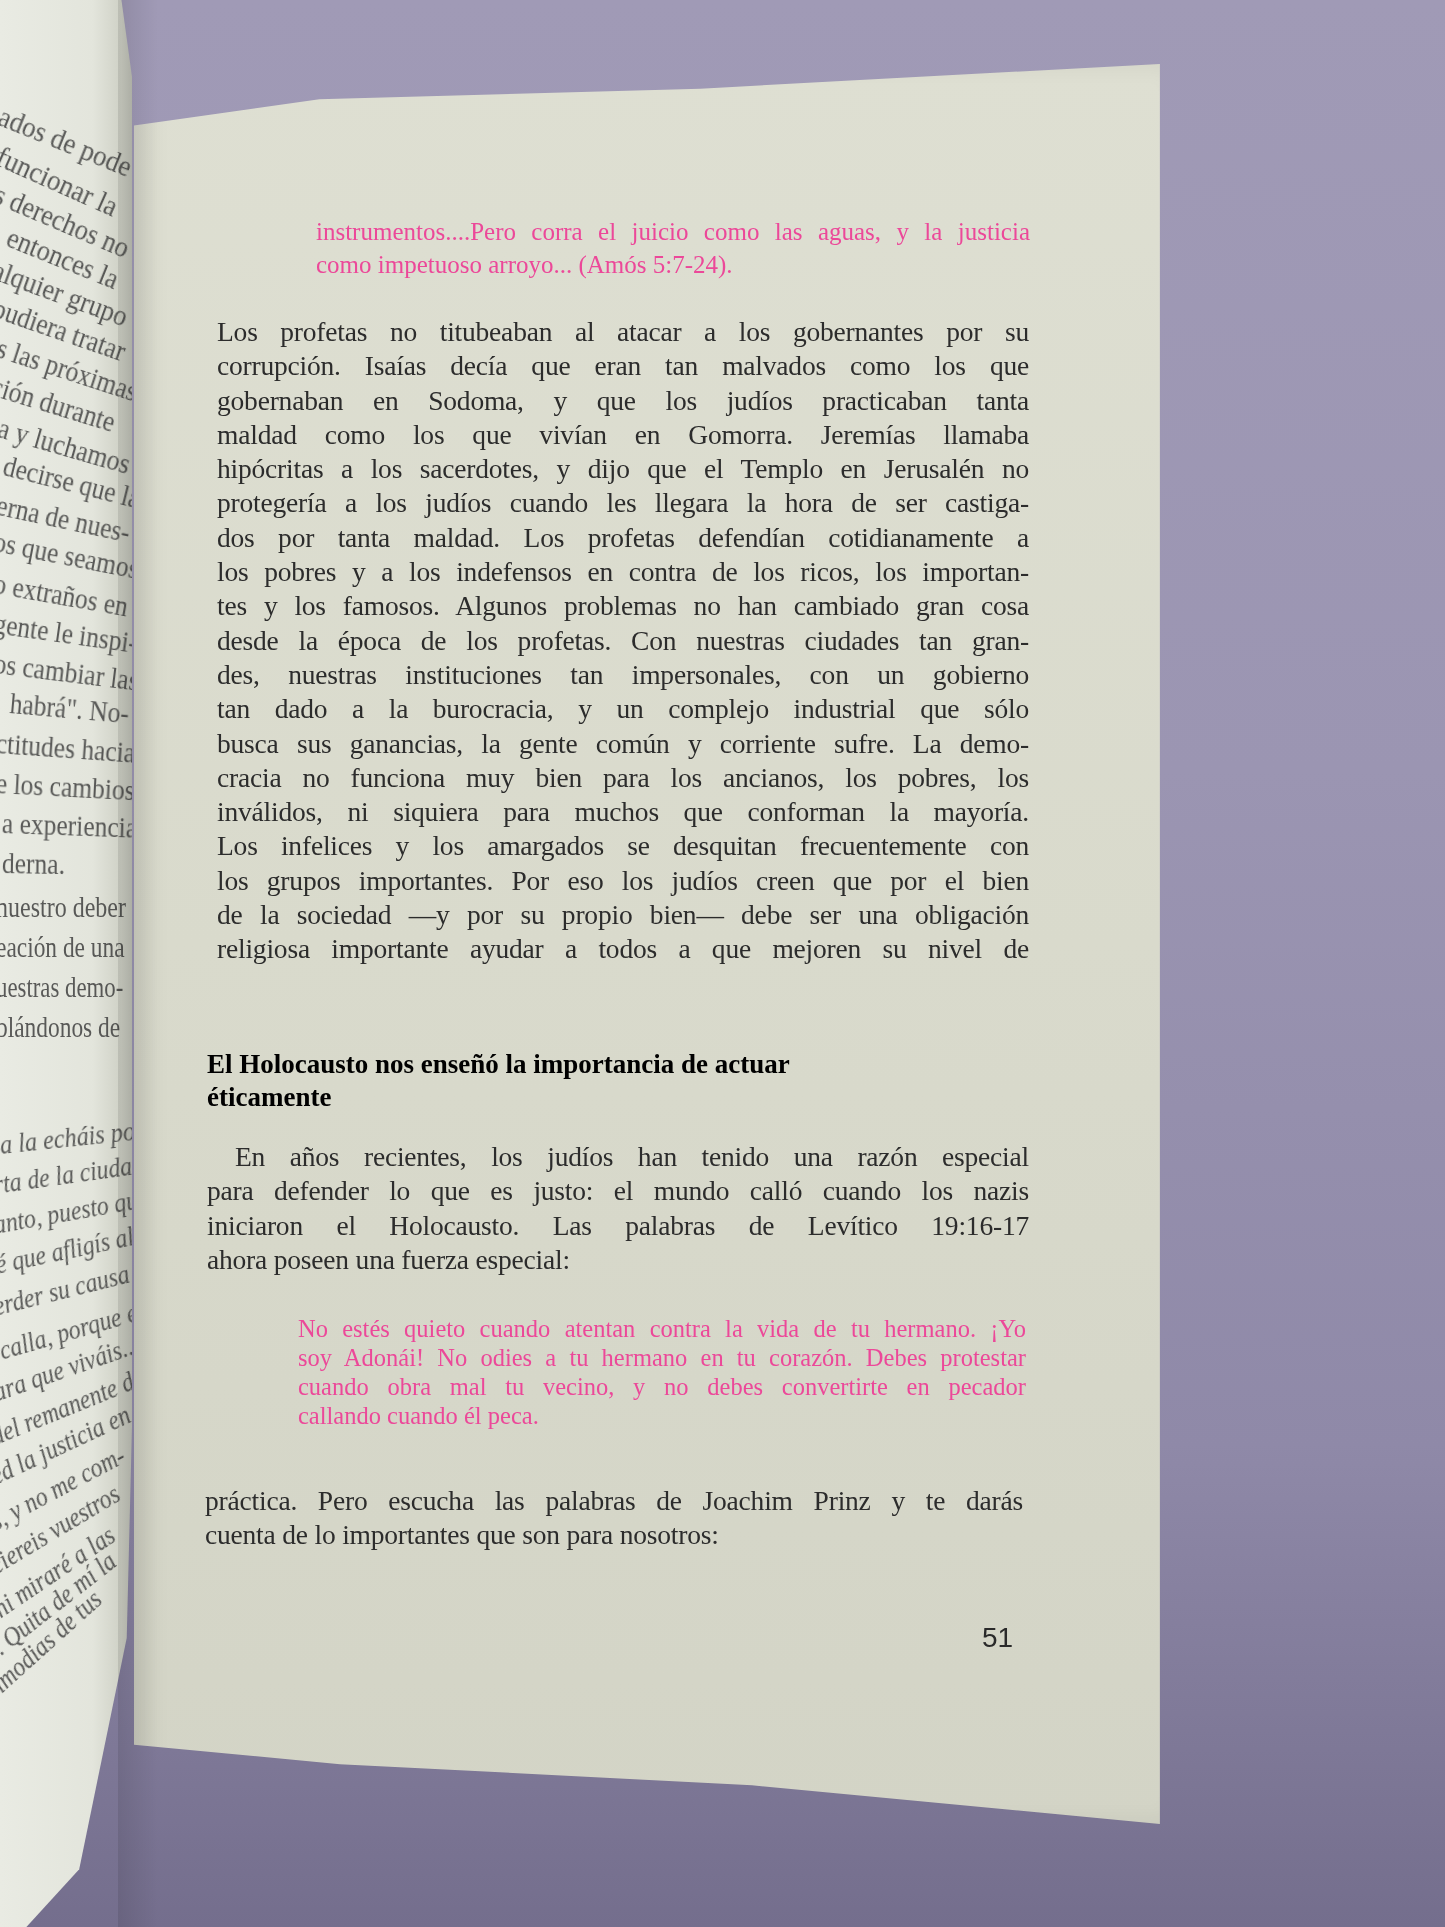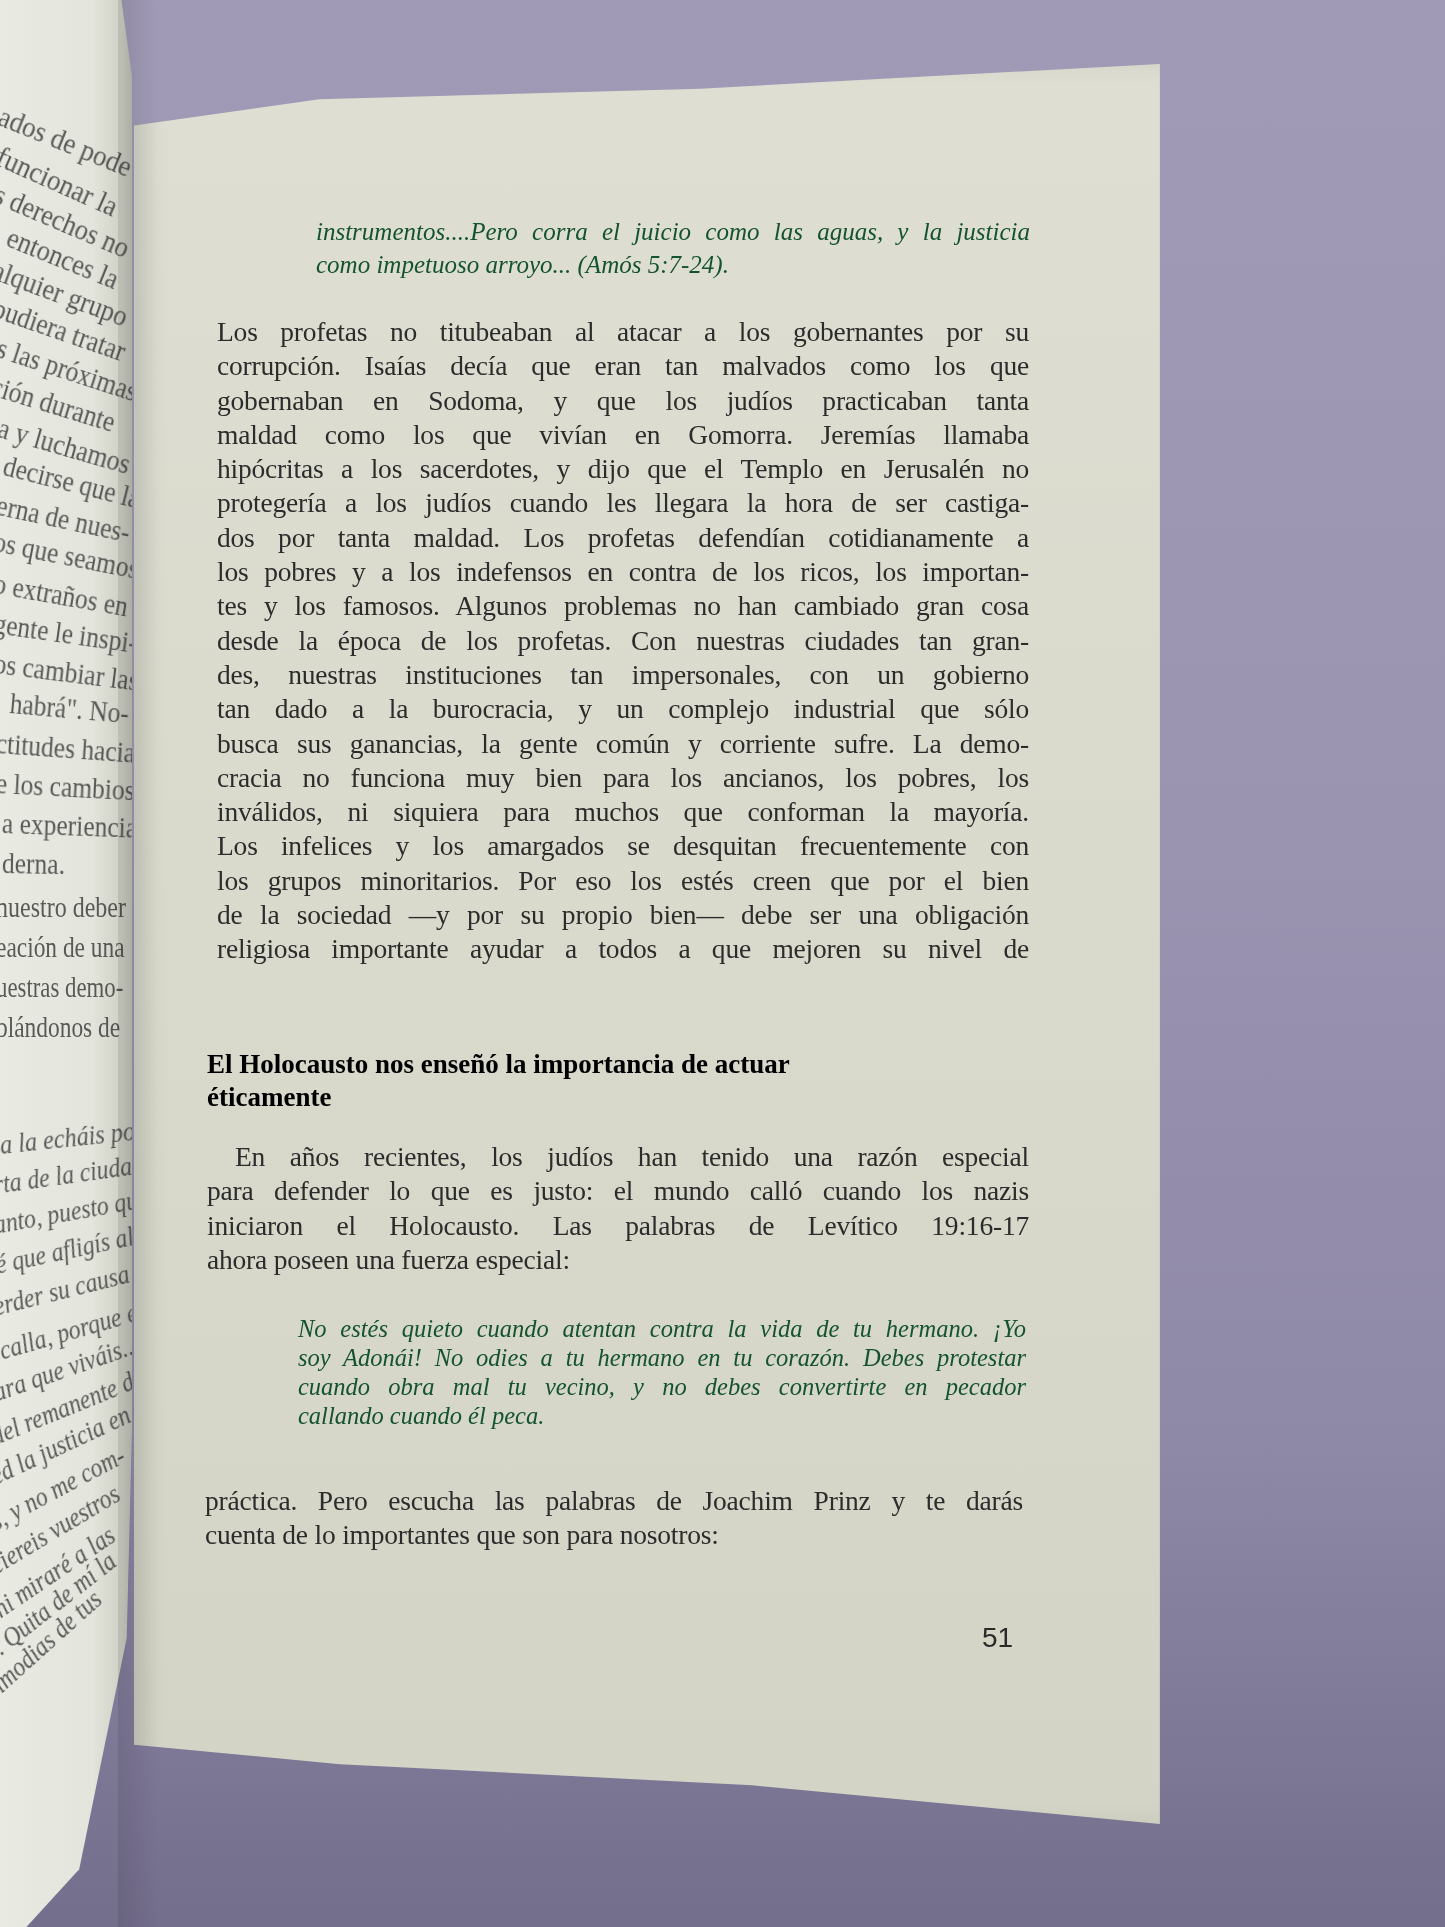--- a/index.html
+++ b/index.html
@@ -25,22 +25,22 @@
     background: linear-gradient(180deg, #dedfd2 0%, #d9dacc 50%, #d3d4c6 100%);
     clip-path: polygon(0 3.5%, 18% 2%, 55% 1.4%, 99.6% 0%, 99.6% 100%, 60% 97.8%, 20% 96.6%, 0 95.5%);
     box-shadow: inset 14px 0 24px rgba(0,0,0,.07);
   }
   .gutter-shadow {
     position:absolute; left:118px; top:0; width:40px; height:1927px;
     background: linear-gradient(90deg, rgba(0,0,0,.10), rgba(0,0,0,0));
   }
   .content { position:absolute; left:0; top:0; width:1445px; height:1927px; color:#2b2b2b; }
   .quote-it {
-    position:absolute; font-style:italic; font-size:25px; line-height:33px;
-    color:#14532d; text-align:justify;
+    position:absolute; font-size:25px; line-height:33px;
+    color:#ec4899; text-align:justify;
   }
   .body-p {
     position:absolute; font-size:27.5px; line-height:34.3px; text-align:justify;
     color:#2c2c2c; letter-spacing:-0.2px;
   }
   .body-p span.line { display:block; text-align:justify; text-align-last:justify; white-space:nowrap; }
   .body-p span.line.last { text-align-last:left; }
   .heading {
     position:absolute; font-weight:bold; font-size:27px; line-height:33px; color:#000000;
   }
@@ -118,21 +118,21 @@
     <span class="line">dos por tanta maldad. Los profetas defendían cotidianamente a</span>
     <span class="line">los pobres y a los indefensos en contra de los ricos, los importan-</span>
     <span class="line">tes y los famosos. Algunos problemas no han cambiado gran cosa</span>
     <span class="line">desde la época de los profetas. Con nuestras ciudades tan gran-</span>
     <span class="line">des, nuestras instituciones tan impersonales, con un gobierno</span>
     <span class="line">tan dado a la burocracia, y un complejo industrial que sólo</span>
     <span class="line">busca sus ganancias, la gente común y corriente sufre. La demo-</span>
     <span class="line">cracia no funciona muy bien para los ancianos, los pobres, los</span>
     <span class="line">inválidos, ni siquiera para muchos que conforman la mayoría.</span>
     <span class="line">Los infelices y los amargados se desquitan frecuentemente con</span>
-    <span class="line">los grupos minoritarios. Por eso los estés creen que por el bien</span>
+    <span class="line">los grupos importantes. Por eso los judíos creen que por el bien</span>
     <span class="line">de la sociedad —y por su propio bien— debe ser una obligación</span>
     <span class="line">religiosa importante ayudar a todos a que mejoren su nivel de</span>
   </div>
 
   <div class="heading" style="left:207px; top:1048px; width:820px;">
     <span style="display:block;">El Holocausto nos enseñó la importancia de actuar</span>
     <span style="display:block;">éticamente</span>
   </div>
 
   <div class="body-p" style="left:207px; top:1140px; width:822px;">

